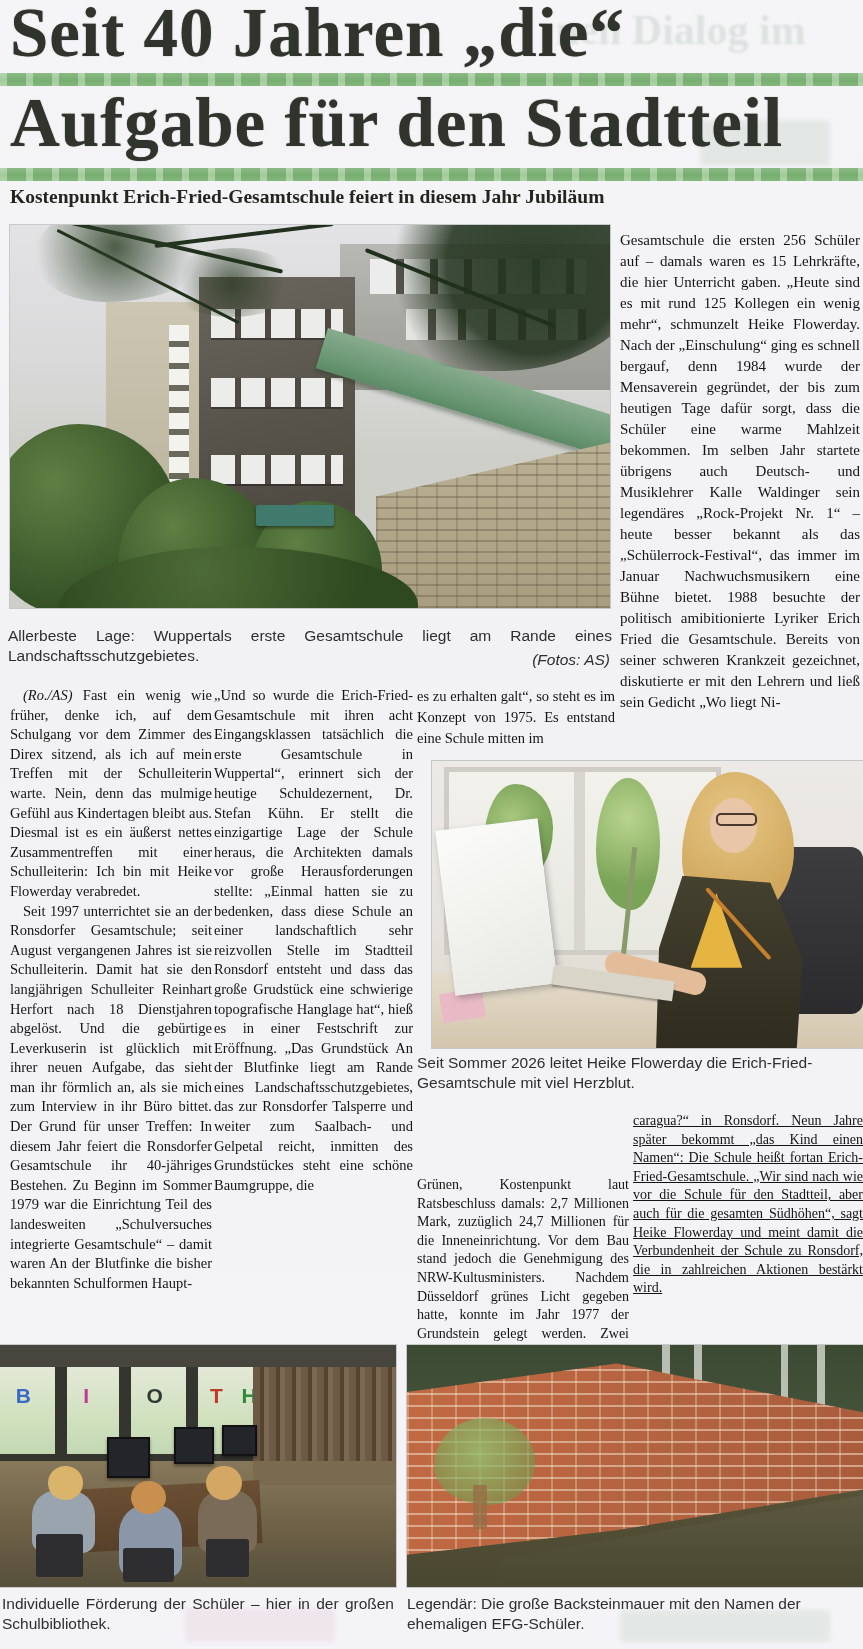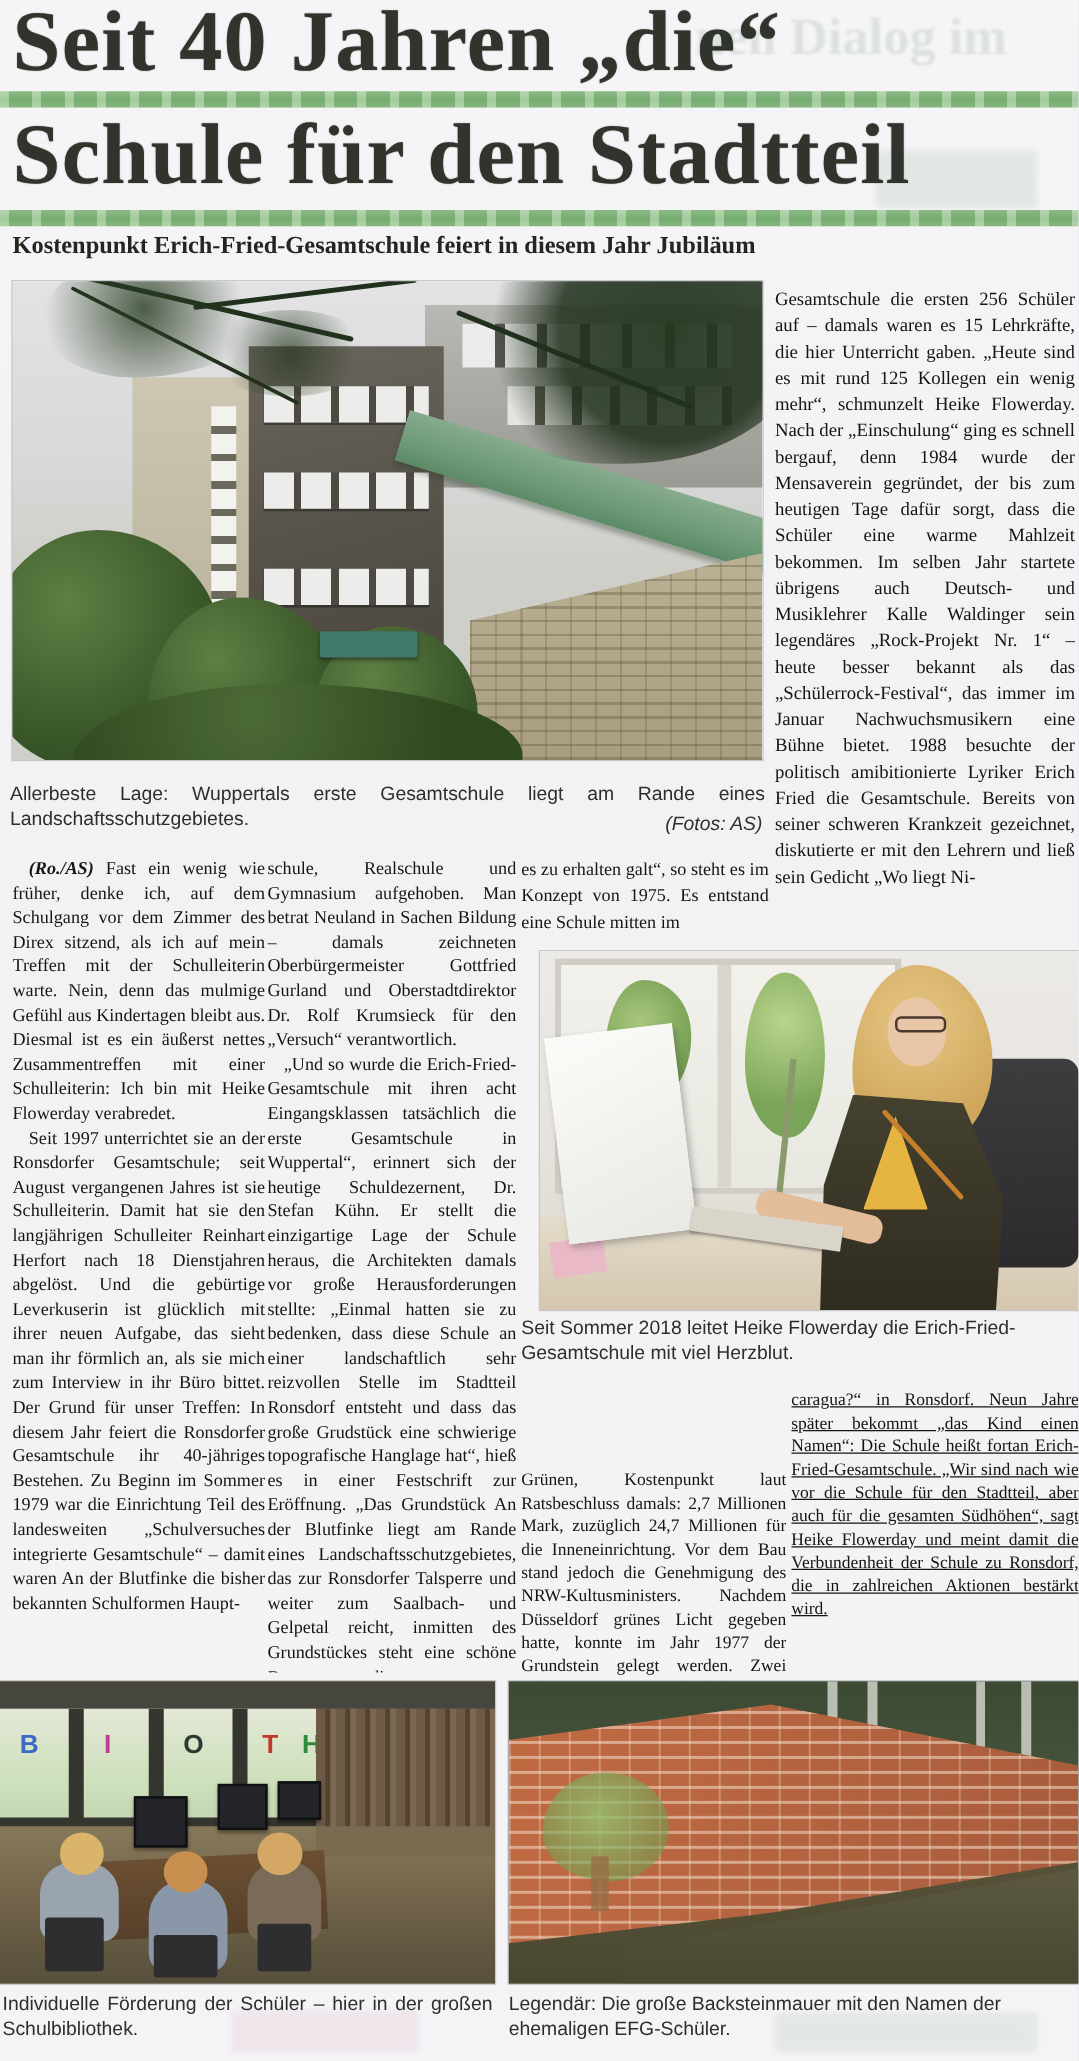--- a/index.html
+++ b/index.html
@@ -50,21 +50,21 @@
   }
   .col p{margin:0;}
   .col p + p{text-indent:13px;}
   .col p.indent-first{text-indent:13px;}
   #col-right-top{left:620px;top:230px;width:240px;height:526px;font-size:15px;line-height:21px;}
   #col1{left:10px;top:686px;width:202px;height:652px;font-size:14.5px;line-height:19.6px;}
   #col2{left:214px;top:686px;width:199px;height:652px;font-size:14.5px;line-height:19.6px;}
   #col3-top{left:417px;top:686px;width:198px;height:66px;font-size:14.5px;line-height:21px;}
   #col3-bottom{left:417px;top:1176px;width:212px;height:233px;font-size:14px;line-height:18.6px;}
   #col4-bottom{left:633px;top:1112px;width:230px;height:233px;font-size:14px;line-height:18.6px;text-decoration:underline;}
-  .byline{font-weight:bold;font-style:italic;}
+  .byline{font-weight:normal;font-style:italic;}
   
   .caption{
     position:absolute;font-family:"Liberation Sans","DejaVu Sans",sans-serif;
     font-size:15.5px;line-height:20px;color:#2e2e2e;text-align:justify;
   }
   #caption-school{left:8px;top:626px;width:604px;height:46px;}
   .credit{position:absolute;right:2px;bottom:2px;font-style:italic;background:transparent;}
   #caption-woman{left:417px;top:1053px;width:446px;height:46px;text-align:left;}
   #caption-library{left:2px;top:1594px;width:392px;height:46px;}
   #caption-wall{left:407px;top:1594px;width:452px;height:46px;text-align:left;}
@@ -174,21 +174,21 @@
 
 <div id="page">
 
   <div class="ghost ghost-top">nen Dialog im</div>
   <div class="ghost-block gb1"></div>
   <div class="ghost-block gb2"></div>
   <div class="ghost-block gb3"></div>
 
   <div class="headline hl1">Seit 40 Jahren „die“</div>
   <div class="green-rule rule1"></div>
-  <div class="headline hl2">Schule für den Stadtteil</div>
+  <div class="headline hl2">Aufgabe für den Stadtteil</div>
   <div class="green-rule rule2"></div>
   <div class="subheadline">Kostenpunkt Erich-Fried-Gesamtschule feiert in diesem Jahr Jubiläum</div>
 
   <div class="photo" id="photo-school">
     <div class="layer sch-right-bldg"></div>
     <div class="layer sch-right-win"></div>
     <div class="layer sch-right-win2"></div>
     <div class="layer sch-tower"></div>
     <div class="layer sch-tower-win"></div>
     <div class="layer sch-facade"></div>
@@ -219,21 +219,20 @@
     <span>Allerbeste Lage: Wuppertals erste Gesamtschule liegt am Rande eines Landschaftsschutzgebietes.</span>
     <span class="credit">(Fotos: AS)</span>
   </div>
 
   <div class="col" id="col1">
     <p class="indent-first"><span class="byline">(Ro./AS)</span><span> Fast ein wenig wie früher, denke ich, auf dem Schulgang vor dem Zimmer des Direx sitzend, als ich auf mein Treffen mit der Schulleiterin warte. Nein, denn das mulmige Gefühl aus Kindertagen bleibt aus. Diesmal ist es ein äußerst nettes Zusammentreffen mit einer Schulleiterin: Ich bin mit Heike Flowerday verabredet.</span></p>
     <p>Seit 1997 unterrichtet sie an der Ronsdorfer Gesamtschule; seit August vergangenen Jahres ist sie Schulleiterin. Damit hat sie den langjährigen Schulleiter Reinhart Herfort nach 18 Dienstjahren abgelöst. Und die gebürtige Leverkuserin ist glücklich mit ihrer neuen Aufgabe, das sieht man ihr förmlich an, als sie mich zum Interview in ihr Büro bittet. Der Grund für unser Treffen: In diesem Jahr feiert die Ronsdorfer Gesamtschule ihr 40-jähriges Bestehen. Zu Beginn im Sommer 1979 war die Einrichtung Teil des landesweiten „Schulversuches integrierte Gesamtschule“ – damit waren An der Blutfinke die bisher bekannten Schulformen Haupt-</p>
   </div>
 
   <div class="col" id="col2">
-    <p>schule, Realschule und Gymnasium aufgehoben. Man betrat Neuland in Sachen Bildung – damals zeichneten Oberbürgermeister Gottfried Gurland und Oberstadtdirektor Dr. Rolf Krumsieck für den „Versuch“ verantwortlich.</p>
     <p>„Und so wurde die Erich-Fried-Gesamtschule mit ihren acht Eingangsklassen tatsächlich die erste Gesamtschule in Wuppertal“, erinnert sich der heutige Schuldezernent, Dr. Stefan Kühn. Er stellt die einzigartige Lage der Schule heraus, die Architekten damals vor große Herausforderungen stellte: „Einmal hatten sie zu bedenken, dass diese Schule an einer landschaftlich sehr reizvollen Stelle im Stadtteil Ronsdorf entsteht und dass das große Grudstück eine schwierige topografische Hanglage hat“, hieß es in einer Festschrift zur Eröffnung. „Das Grundstück An der Blutfinke liegt am Rande eines Landschaftsschutzgebietes, das zur Ronsdorfer Talsperre und weiter zum Saalbach- und Gelpetal reicht, inmitten des Grundstückes steht eine schöne Baumgruppe, die</p>
   </div>
 
   <div class="col" id="col3-top">
     <p>es zu erhalten galt“, so steht es im Konzept von 1975. Es entstand eine Schule mitten im</p>
   </div>
 
   <div class="photo" id="photo-woman">
     <div class="layer wm-window"></div>
     <div class="layer wm-mullion"></div>
@@ -247,21 +246,21 @@
     <div class="layer wm-face"></div>
     <div class="layer wm-glasses"></div>
     <div class="layer wm-jacket"></div>
     <div class="layer wm-top"></div>
     <div class="layer wm-stripe"></div>
     <div class="layer wm-arm"></div>
     <div class="layer wm-monitor"></div>
     <div class="layer wm-keyboard"></div>
   </div>
 
-  <div class="caption" id="caption-woman">Seit Sommer 2018 leitet Heike Flowerday die Erich-Fried-Gesamtschule mit viel Herzblut.</div>
+  <div class="caption" id="caption-woman">Seit Sommer 2026 leitet Heike Flowerday die Erich-Fried-Gesamtschule mit viel Herzblut.</div>
 
   <div class="col" id="col3-bottom">
     <p>Grünen, Kostenpunkt laut Ratsbeschluss damals: 2,7 Millionen Mark, zuzüglich 24,7 Millionen für die Inneneinrichtung. Vor dem Bau stand jedoch die Genehmigung des NRW-Kultusministers. Nachdem Düsseldorf grünes Licht gegeben hatte, konnte im Jahr 1977 der Grundstein gelegt werden. Zwei Jahre später, zum Schuljahr 79/81 nahm die</p>
   </div>
   <div class="col" id="col4-bottom">
     <p>caragua?“ in Ronsdorf. Neun Jahre später bekommt „das Kind einen Namen“: Die Schule heißt fortan Erich-Fried-Gesamtschule. „Wir sind nach wie vor die Schule für den Stadtteil, aber auch für die gesamten Südhöhen“, sagt Heike Flowerday und meint damit die Verbundenheit der Schule zu Ronsdorf, die in zahlreichen Aktionen bestärkt wird.</p>
   </div>
 
   <div class="photo" id="photo-library">
     <div class="layer lib-ceiling"></div>

